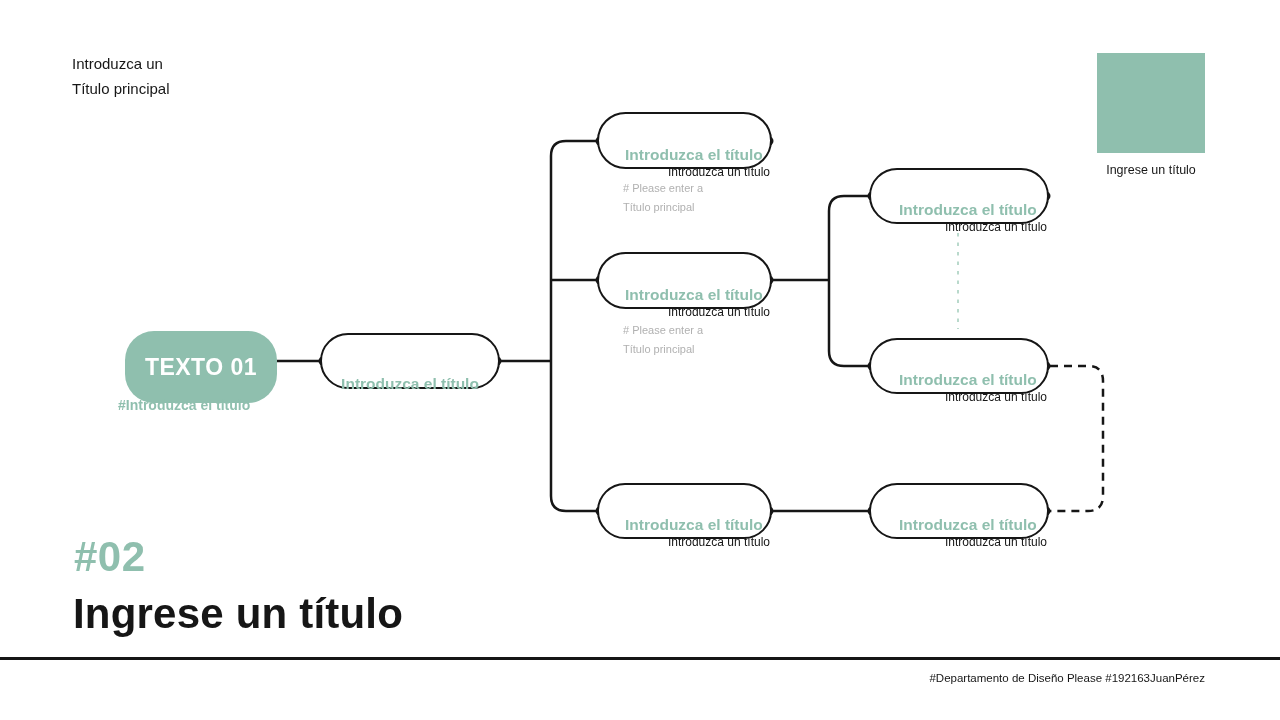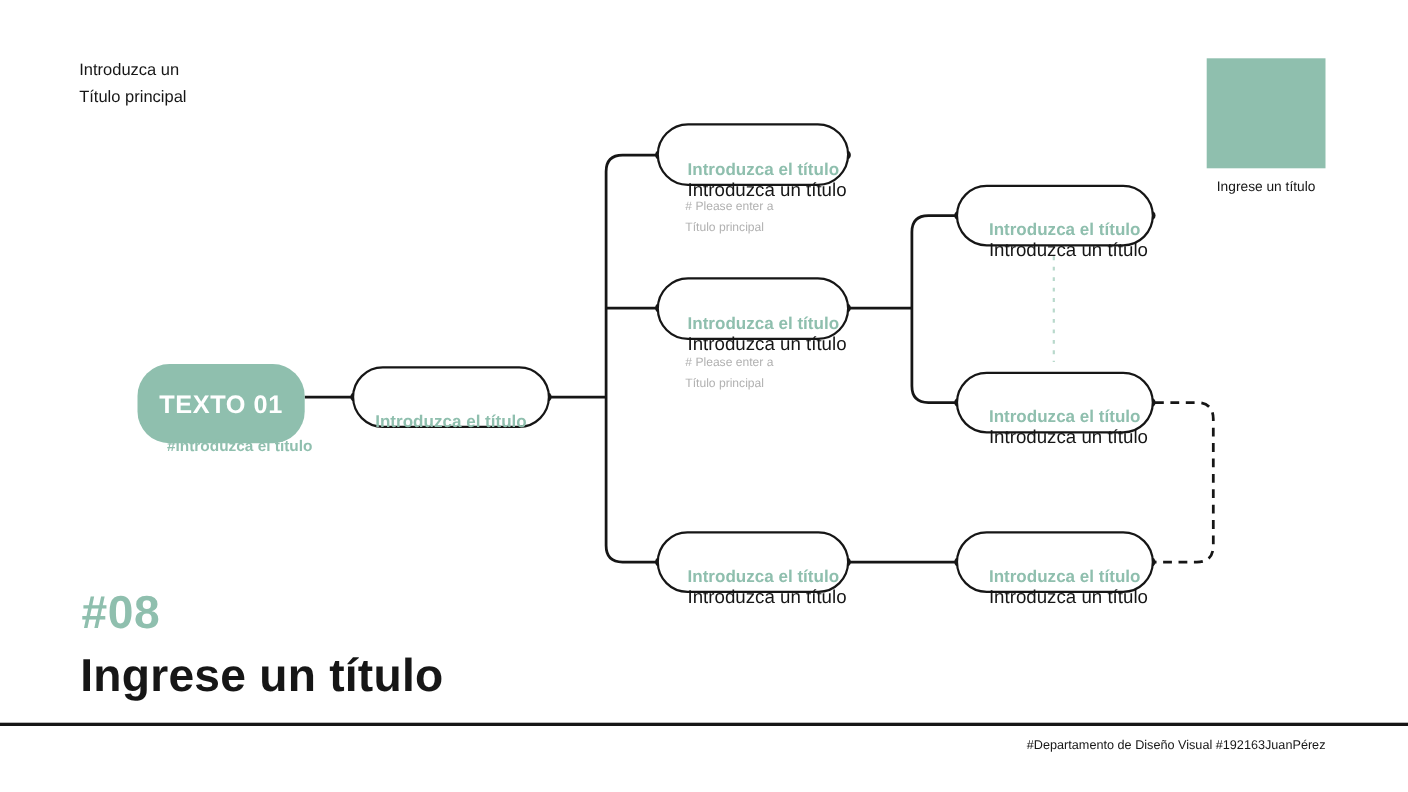--- a/index.html
+++ b/index.html
@@ -14,27 +14,27 @@
   .dot { fill:var(--ink); }
 
   .note-tl { position:absolute; left:72px; top:51px; font-size:15px; line-height:25px; color:var(--ink); }
 
   .legend-swatch { position:absolute; left:1097px; top:53px; width:108px; height:100px; background:var(--accent); }
   .legend-label { position:absolute; left:1087px; top:163px; width:128px; text-align:center; font-size:12.5px; color:var(--ink); }
 
   .root-pill { position:absolute; left:125px; top:331px; width:152px; height:72px; background:var(--accent);
                border-radius:29px; display:flex; align-items:center; justify-content:center; }
   .root-pill span { color:#ffffff; font-weight:bold; font-size:23px; letter-spacing:.5px; }
-  .root-tag { position:absolute; left:118px; top:397px; width:166px; text-align:right;
+  .root-tag { position:absolute; left:118px; top:397px; width:166px; text-align:left;
               color:var(--accent); font-weight:bold; font-size:14px; }
 
   .node { position:absolute; border:2.5px solid var(--ink); border-radius:29px; background:#fff;
           display:flex; flex-direction:column; justify-content:center; }
   .node .title { color:var(--accent); font-weight:bold; font-size:15.5px; line-height:19px;margin-top:44px; }
-  .node .subtitle { color:var(--ink); font-size:17px; line-height:17px; }
+  .node .subtitle { color:var(--ink); font-size:12px; line-height:17px;text-align:right; }
   .l1 { left:320px; top:333px; width:180px; height:56px; align-items:center; }
   .l2 { left:597px; width:175px; height:57px; padding-left:26px; }
   .l3 { left:869px; width:180px; height:56px; padding-left:28px; }
   .l2a { top:112px; } .l2b { top:252px; } .l2c { top:483px; height:56px; }
   .l3a { top:168px; } .l3b { top:338px; } .l3c { top:483px; }
 
   .gray-note { position:absolute; left:623px; font-size:11px; line-height:18.5px; color:var(--muted); }
   .gn1 { top:179px; } .gn2 { top:321px; }
 
   .slide-number { position:absolute; left:74px; top:534px; font-size:42px; line-height:46px;
@@ -126,19 +126,19 @@
   <div class="node l3 l3b">
     <span class="title">Introduzca el título</span>
     <span class="subtitle">Introduzca un título</span>
   </div>
 
   <div class="node l3 l3c">
     <span class="title">Introduzca el título</span>
     <span class="subtitle">Introduzca un título</span>
   </div>
 
-  <div class="slide-number">#08</div>
+  <div class="slide-number">#02</div>
   <div class="slide-title">Ingrese un título</div>
 
   <div class="footer-rule"></div>
-  <div class="footer-credit">#Departamento de Diseño Visual #192163JuanPérez</div>
+  <div class="footer-credit">#Departamento de Diseño Please #192163JuanPérez</div>
 
 </div>
 
 </body></html>

